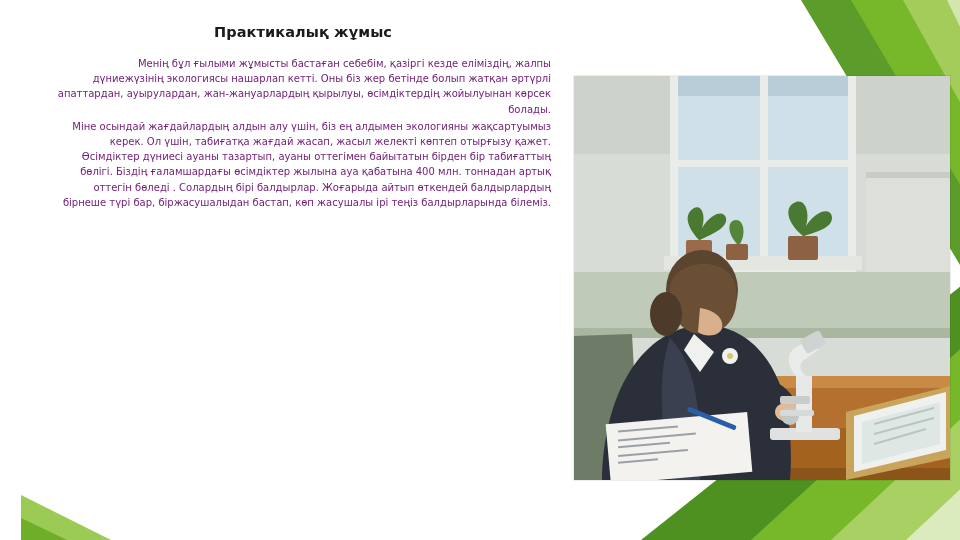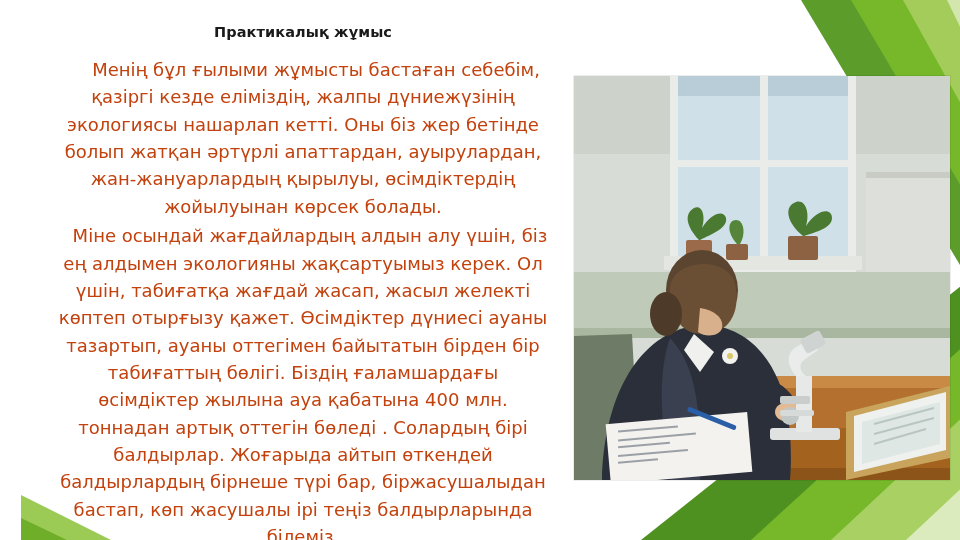--- a/index.html
+++ b/index.html
@@ -55,25 +55,25 @@
   }
   .doc-title {
     font-size: 14.5px;
     font-weight: bold;
     color: #1a1a1a;
     text-align: center;
     margin: 0 0 16px 0;
     letter-spacing: 0.1px;
   }
   .para {
-    font-size: 18px;
+    font-size: 10px;
     line-height: 1.52;
-    color: #c2410c;
+    color: #701a75;
     margin: 0 0 2px 0;
-    text-align: center;
+    text-align: right;
   }
   .para.indent-1 { text-indent: 26px; }
   .para.indent-2 { text-indent: 14px; }
   .para.indent-3 { text-indent: 32px; }
 
   
   .photo-frame {
     position: absolute;
     left: 553px;
     top: 76px;

